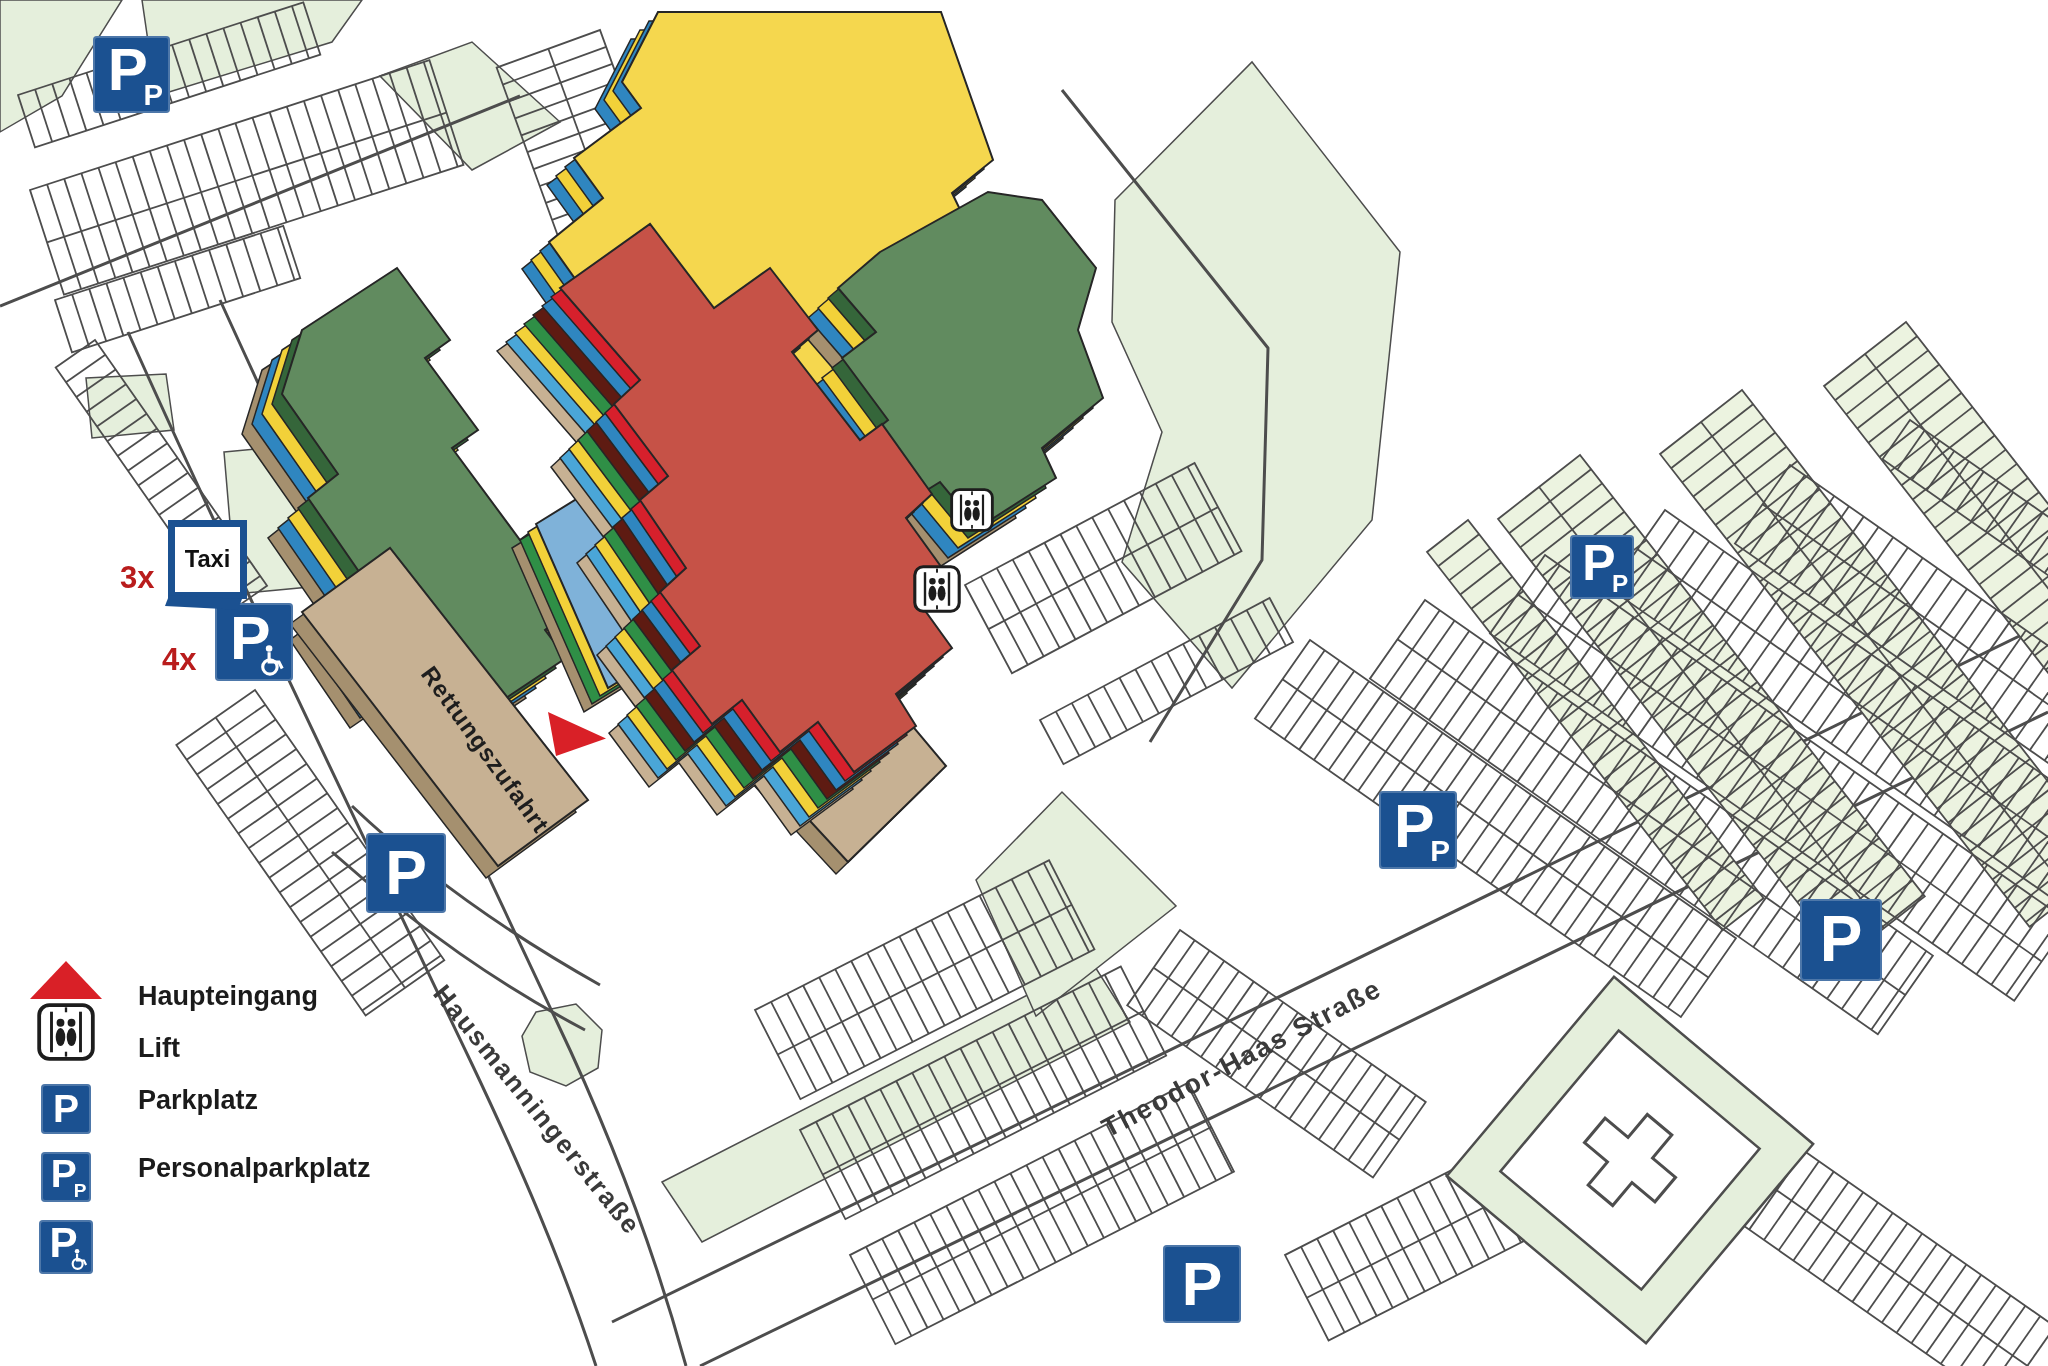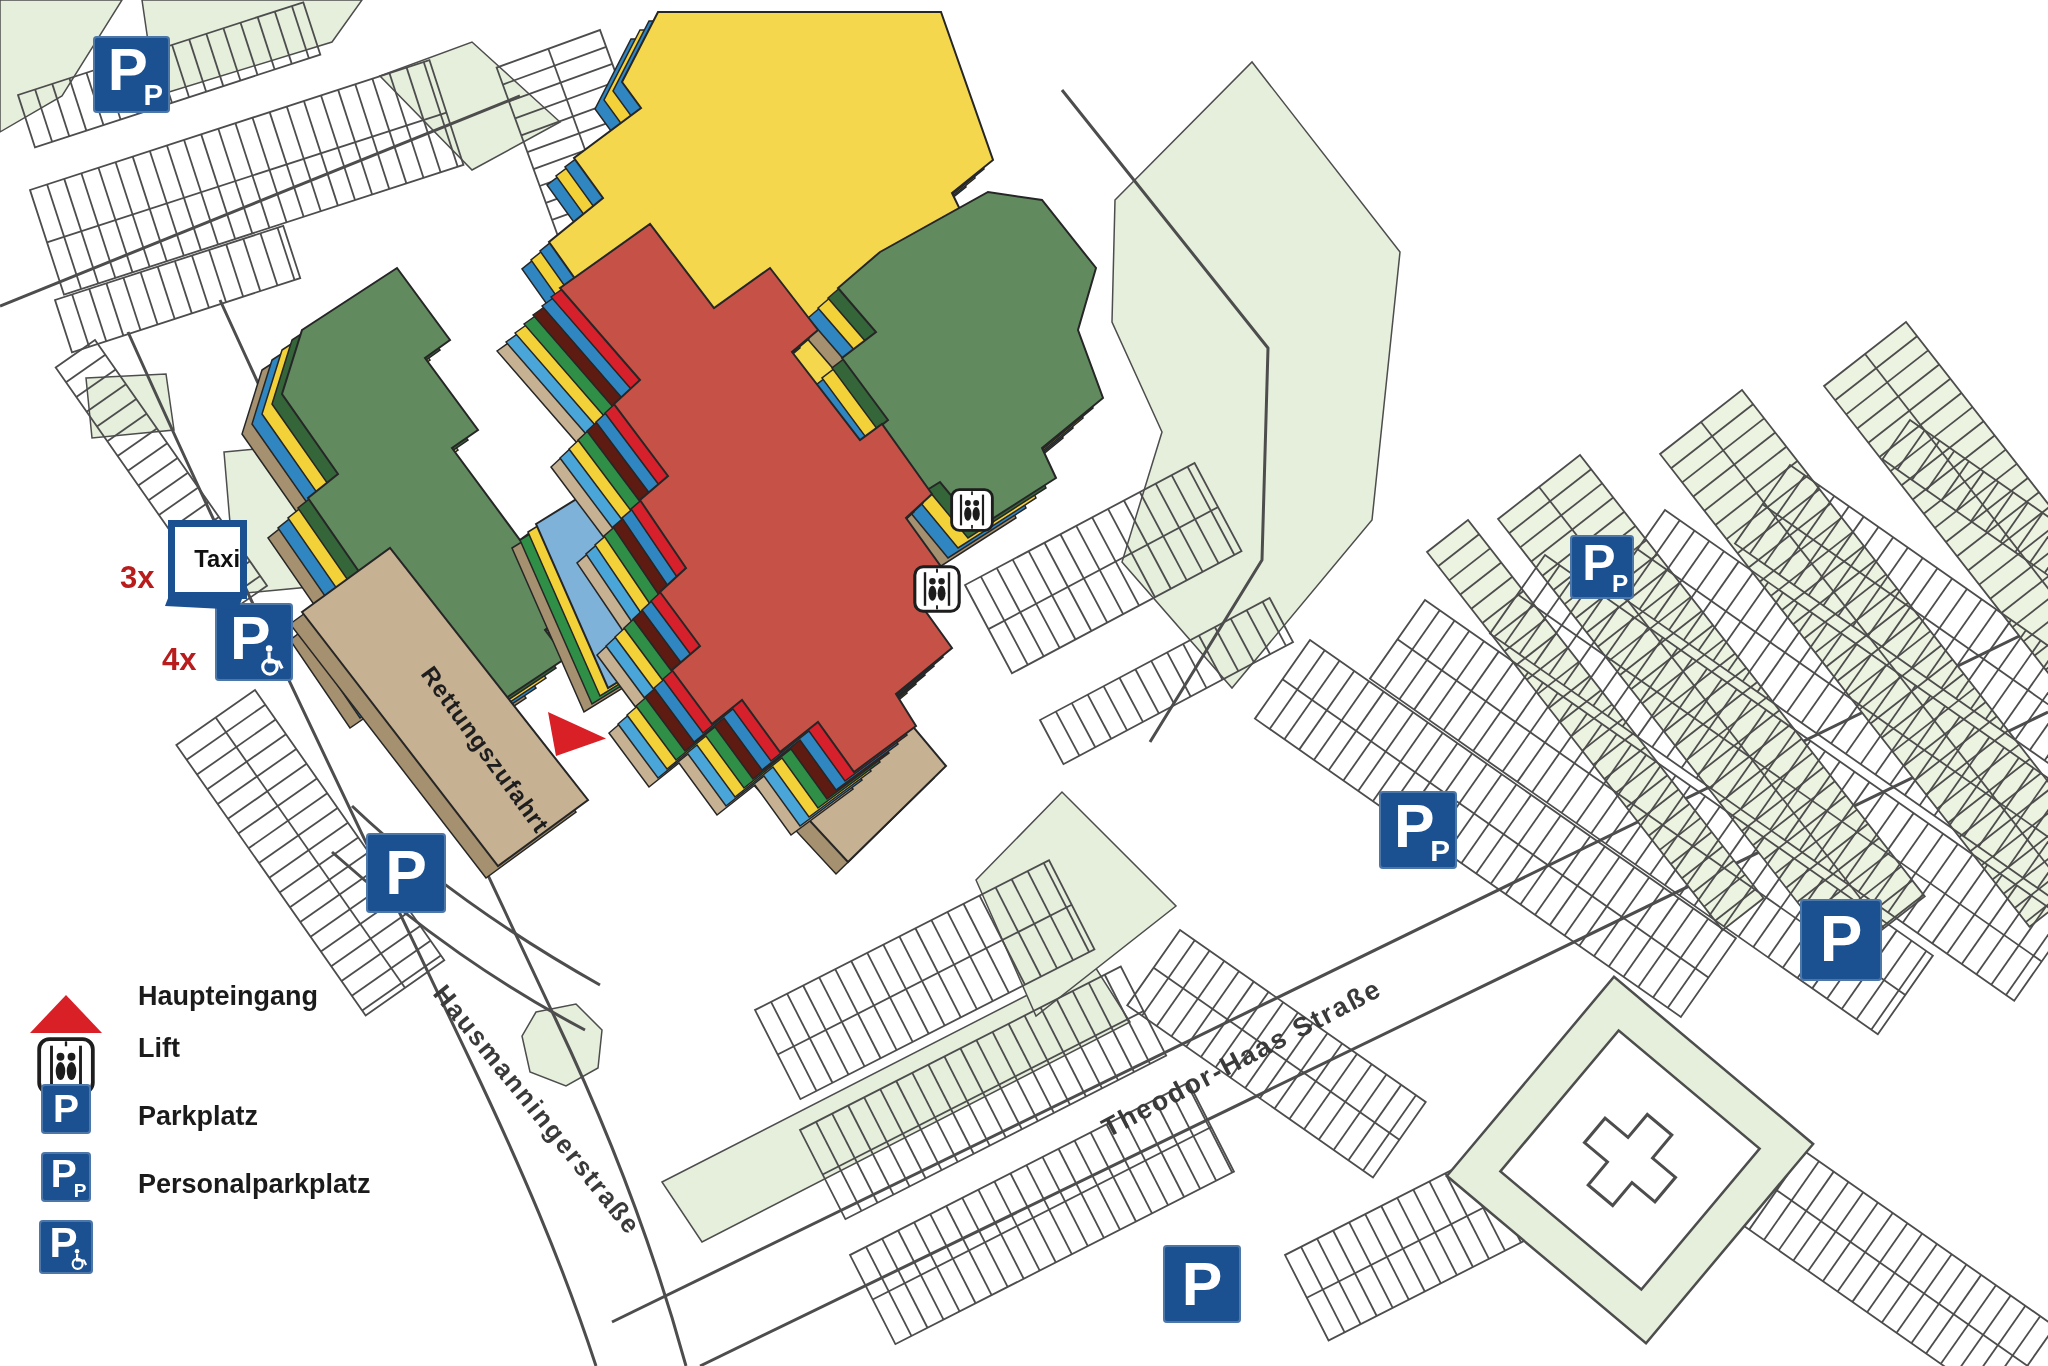--- a/index.html
+++ b/index.html
@@ -17,21 +17,21 @@
   .sign .smallp{position:absolute;color:#fff;font-weight:bold;right:9%;bottom:4%;line-height:1;}
   .sign .wc{position:absolute;right:5%;bottom:5%;}
   .taxi{position:absolute;background:#fff;display:flex;align-items:center;justify-content:center;
         color:#101010;font-weight:bold;}
   .taxi .tab{position:absolute;}
   .count{position:absolute;font-weight:bold;color:#b91c1c;}
   .lift{position:absolute;}
   .entr{position:absolute;}
   
   #legend{position:absolute;left:20px;top:980px;display:flex;flex-direction:column;gap:18px;}
-  .legend-row{display:flex;align-items:flex-end;}
+  .legend-row{display:flex;align-items:flex-start;}
   .legend-icon{width:92px;display:flex;align-items:center;justify-content:center;flex:0 0 92px;}
   .legend-label{margin-left:26px;font-size:27px;font-weight:bold;color:#1b1b1b;
                 line-height:1.25;white-space:pre-line;}
 </style>
 </head>
 <body>
 
 <div id="stage">
 
   <svg id="map-svg" viewBox="0 0 2048 1366">
@@ -814,21 +814,21 @@
       </div>
       <div class="sign disabled" style="left: 215px; top: 603px; width: 78px; height: 78px; background: rgb(27, 81, 145); position: absolute;">
         <span class="bigP" style="font-size: 60.84px;">P</span>
         <svg class="wc" viewBox="0 0 20 20" width="32.76" height="32.76">
           <circle cx="8" cy="2.8" r="2" fill="#fff"></circle>
           <path d="M8 5 L8 11 L14 11 L16 15" stroke="#fff" stroke-width="1.9" fill="none"></path>
           <circle cx="8.5" cy="14" r="4.4" stroke="#fff" stroke-width="1.9" fill="none"></circle>
         </svg>
       </div>
       <div class="count" style="left: 162px; top: 642px; font-size: 31px;">4x</div>
-      <div class="taxi" style="left: 168px; top: 520px; width: 79px; height: 79px; border: 7px solid rgb(27, 81, 145); box-sizing: border-box; font-size: 23.7px; justify-content: flex-end;">
+      <div class="taxi" style="left: 168px; top: 520px; width: 79px; height: 79px; border: 7px solid rgb(27, 81, 145); box-sizing: border-box; font-size: 23.7px;">
         <span>Taxi</span>
         <div class="tab" style="left: -8px; bottom: -16px; width: 72.68px; height: 11px; background: rgb(27, 81, 145); transform: rotate(3deg) skewX(-18deg);"></div>
       </div>
       <div class="count" style="left: 120px; top: 560px; font-size: 31px;">3x</div>
       <svg class="lift" viewBox="0 0 40 40" width="44" height="44" style="position: absolute; left: 950px; top: 488px;">
         <rect x="1.5" y="1.5" width="37" height="37" rx="7" fill="#fff" stroke="#1d1d1d" stroke-width="2.6"></rect>
         <line x1="10" y1="6" x2="10" y2="34" stroke="#1d1d1d" stroke-width="2"></line>
         <line x1="30" y1="6" x2="30" y2="34" stroke="#1d1d1d" stroke-width="2"></line>
         <rect x="19.2" y="3" width="1.6" height="3.4" fill="#1d1d1d"></rect>
         <rect x="19.2" y="33.6" width="1.6" height="3.4" fill="#1d1d1d"></rect>

